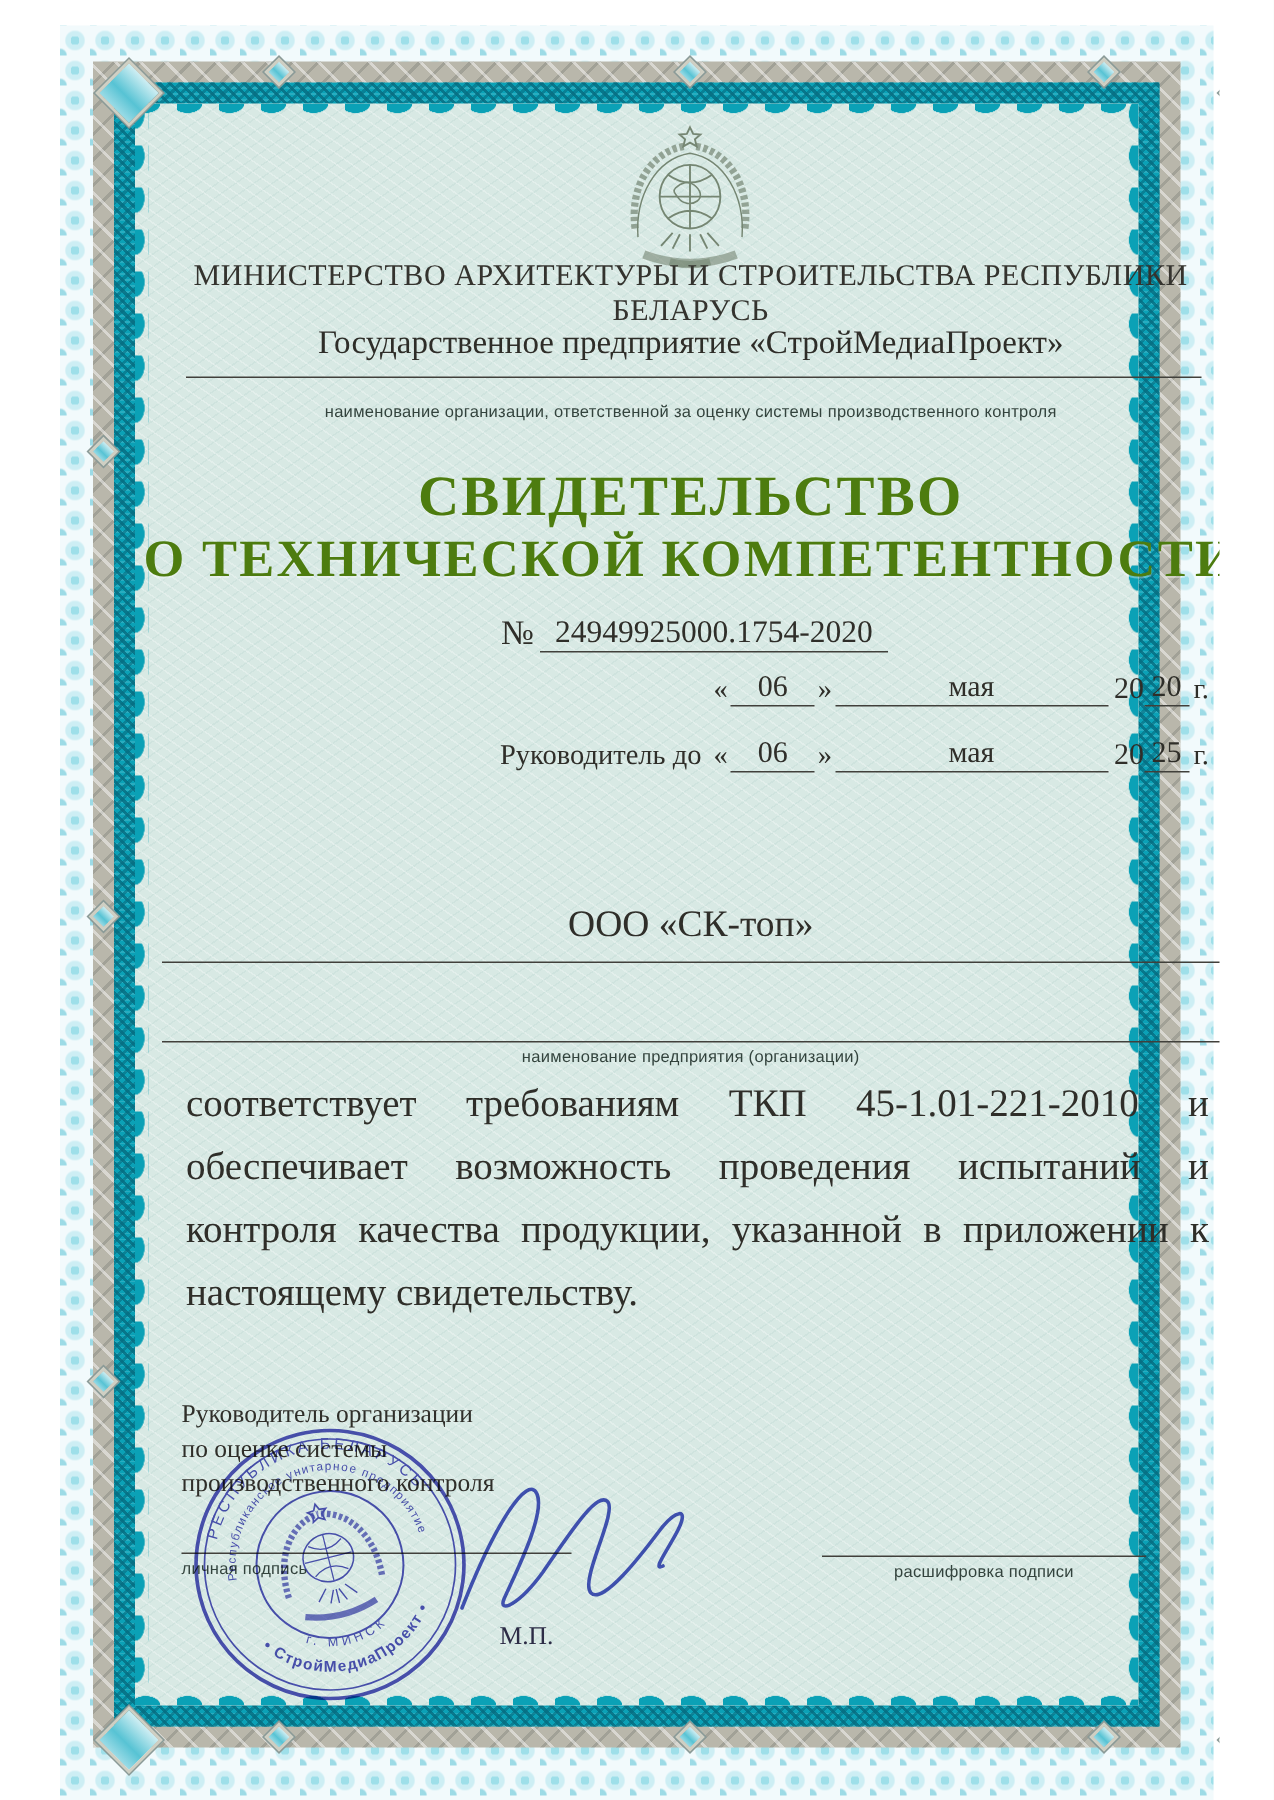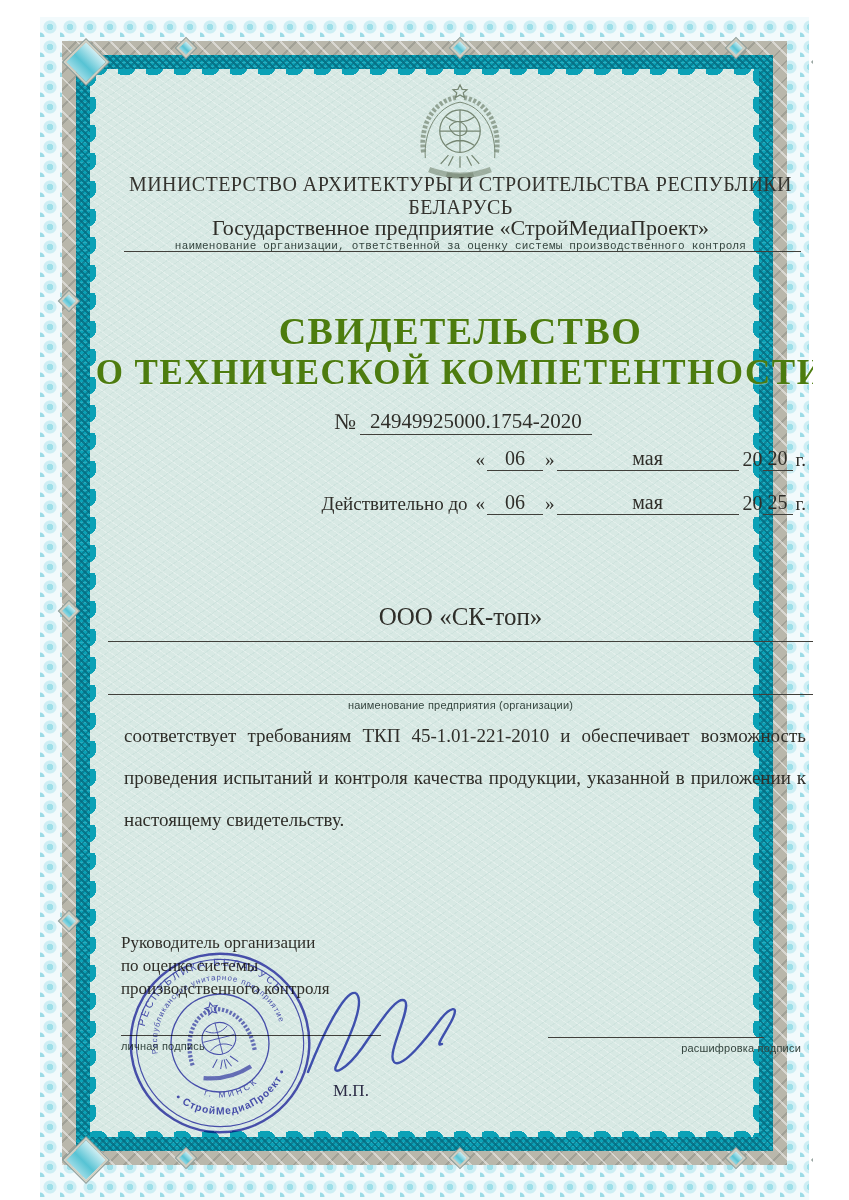--- a/index.html
+++ b/index.html
@@ -63,21 +63,21 @@
   
   .abs { position:absolute; }
   .center { text-align:center; width:100%; left:0; }
   .caption {
     font-family:"Liberation Sans","DejaVu Sans",sans-serif;
     font-size:11px; color:#33433d; letter-spacing:.2px;
   }
   .rule { position:absolute; border-top:1.6px solid #41403b; }
   .ministry { top:104px; font-size:20px; letter-spacing:.4px; color:#34332e; }
   .org { top:146px; font-size:22px; color:#2e2d28; }
-  .org-caption { top:171px;font-family:Liberation Mono, monospace; }
+  .org-caption { top:200px; }
   .title { font-weight:bold; color:#4d7c0f; letter-spacing:1.5px;
     text-shadow:0 1px 0 rgba(255,255,255,.35); }
   .title1 { top:240px; font-size:38px; }
   .title2 { top:284px; font-size:35px; }
   .num-row { top:340px; left:244px; display:flex; align-items:flex-end; }
   .num-label { font-size:23px; margin-right:4px; }
   .blank { display:inline-block; border-bottom:1.6px solid #41403b; text-align:center; }
   .num-blank { width:232px; font-size:21px; }
   .date-row { right:25px; display:flex; align-items:flex-end; font-size:19px; }
   .date-row .val { font-size:20px; }
@@ -89,28 +89,28 @@
   .month { width:182px; }
   .c20 { margin-left:4px; }
   .yr { width:30px; }
   .gsuf { margin-left:3px; }
   .intro { top:500px; left:34px; font-size:19px; }
   .company { top:534px; font-size:25px; }
   .line-a { top:572px; left:18px; right:12px; }
   .line-b { top:625px; left:18px; right:12px; }
   .company-caption { top:630px; }
   .para { top:646px; left:34px; right:25px; position:absolute;
-    font-size:19px; line-height:42px; text-align:justify; text-align-last:left; }
+    font-size:26px; line-height:42px; text-align:justify; text-align-last:left; }
   .roles { top:862px; left:31px; font-size:17px; line-height:23px; }
   .sig-line { top:966px; left:31px; width:260px; }
   .sig-caption { top:971px; left:31px; width:260px; text-align:left; }
   .seal-mark { top:1012px; left:243px; font-size:17px; color:#2c2c46; }
   .name { top:926px; left:421px; width:290px; text-align:center; font-size:24px; }
   .name-line { top:968px; left:458px; width:216px; }
-  .name-caption { top:973px; left:421px; width:290px; text-align:right; }
+  .name-caption { top:973px; left:421px; width:290px; text-align:center; }
   .emblem { top:12px; left:312px; width:116px; height:106px; }
   .stamp { top:880px; left:36px; width:188px; height:188px;
     opacity:.88; mix-blend-mode:multiply; }
   .signature-svg { top:905px; left:212px; width:168px; height:112px;
     opacity:.9; mix-blend-mode:multiply; }
   .stamp-text { font-family:"Liberation Sans","DejaVu Sans",sans-serif; fill:#3a3db4; }
 </style>
 </head>
 <body>
 
@@ -176,21 +176,21 @@
       <span class="q">«</span>
       <span class="blank day val">06</span>
       <span class="q">»</span>
       <span class="blank month val">мая</span>
       <span class="c20 val">20</span>
       <span class="blank yr val">20</span>
       <span class="gsuf">г.</span>
     </div>
 
     <div class="abs date-row date2">
-      <span class="dlabel">Действительно до</span>
+      <span class="dlabel">Руководитель до</span>
       <span class="q">«</span>
       <span class="blank day val">06</span>
       <span class="q">»</span>
       <span class="blank month val">мая</span>
       <span class="c20 val">20</span>
       <span class="blank yr val">25</span>
       <span class="gsuf">г.</span>
     </div>
 
     <div class="abs center company">ООО «СК-топ»</div>

